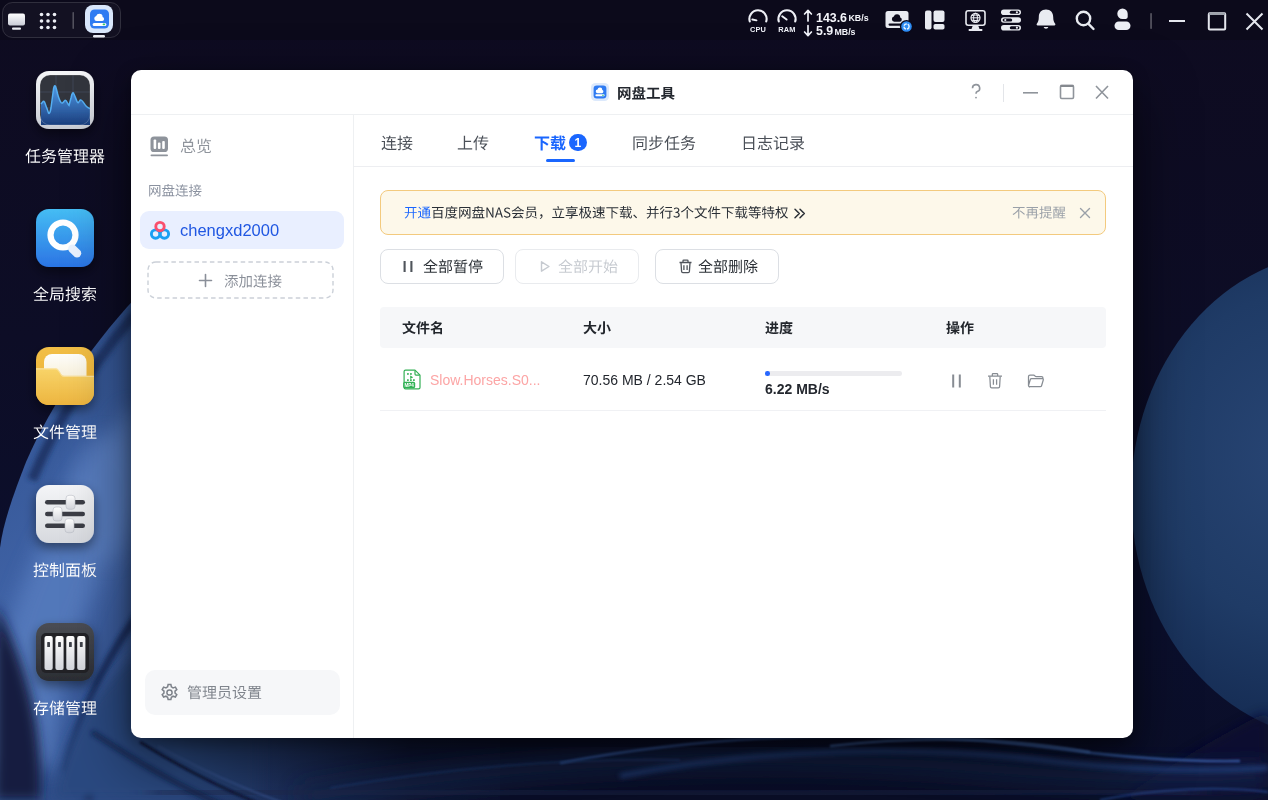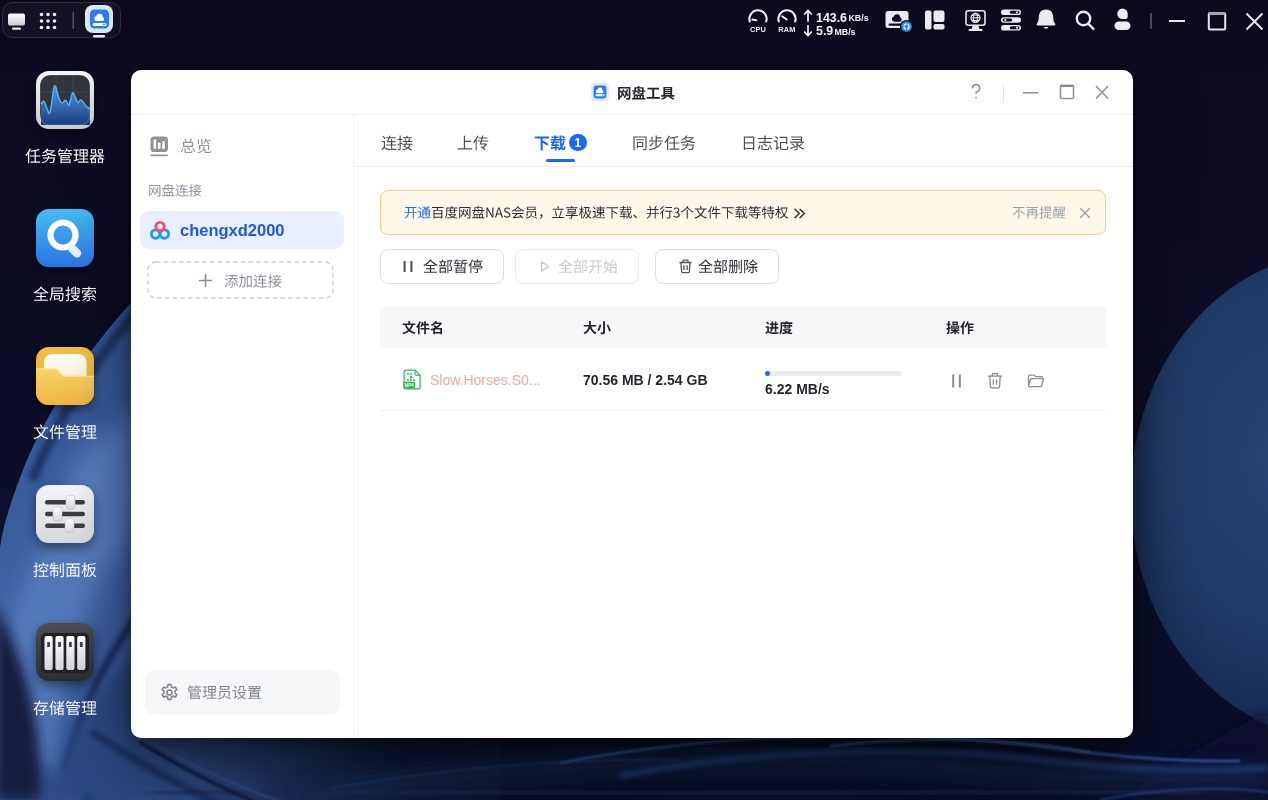--- a/index.html
+++ b/index.html
@@ -373,21 +373,21 @@
 
 <svg class="abs" style="left:149;top:220" width="22" height="21" viewBox="0 0 22 21" xmlns="http://www.w3.org/2000/svg">
  <circle cx="6.6" cy="14.1" r="4.2" fill="none" stroke="#1a9ff3" stroke-width="2.9"></circle>
  <circle cx="15.4" cy="14.1" r="4.2" fill="none" stroke="#1a9ff3" stroke-width="2.9"></circle>
  <circle cx="11" cy="6.6" r="4.2" fill="none" stroke="#f94f6d" stroke-width="2.9"></circle>
  <path d="M 4.5,10.5 a 4.1,4.1 0 0 1 6.3,1.2" fill="none" stroke="#1a9ff3" stroke-width="3.1" opacity="0"></path>
  <path d="M 11,2.1 a 4.3,4.3 0 0 0 -4.3,4.3 l 2.9,0 a 1.4,1.4 0 0 1 2.8,0 l 2.9,0 a 4.3,4.3 0 0 0 -4.3,-4.3 Z" fill="#f94f6d" opacity="0"></path>
  <path d="M 8.2,8.9 a 4.3,4.3 0 0 1 -1.3,-2.0 M 13.8,8.9 a 4.3,4.3 0 0 0 1.3,-2.0" stroke="#2aa7f5" stroke-width="3" fill="none" opacity="0"></path>
 </svg>
 
-<div style="position:absolute;left:180px;top:230.5px;margin-top:-10.2px;font-size:16.5px;font-weight:700;color:#2057e2;line-height:21px;white-space:nowrap">chengxd2000</div>
+<div style="position:absolute;left:180px;top:230.5px;margin-top:-10.2px;font-size:16.5px;font-weight:400;color:#2057e2;line-height:21px;white-space:nowrap">chengxd2000</div>
 <svg class="abs" style="left:147;top:261" width="187" height="38" viewBox="0 0 187 38" xmlns="http://www.w3.org/2000/svg">
       <rect x="1" y="1" width="185" height="36" rx="8" fill="none" stroke="#cbd0d8" stroke-width="1.4" stroke-dasharray="4.5 3.2"></rect>
     </svg>
 
 <svg class="abs" style="left:198;top:273" width="15" height="15" viewBox="0 0 15 15" xmlns="http://www.w3.org/2000/svg">
  <path d="M 7.5,1.5 V 13.5 M 1.5,7.5 H 13.5" stroke="#8a8f99" stroke-width="1.6" stroke-linecap="round"></path>
 </svg>
 
 <div style="position:absolute;left:224.0px;top:271.5px">
       <svg width="58.0" height="18.9" viewBox="0 -14.5 58.0 18.9" style="display:block" xmlns="http://www.w3.org/2000/svg">
@@ -528,21 +528,21 @@
   <rect x="5" y="10.2" width="1.8" height="1.8" rx="0.4"></rect>
         <rect x="8" y="10.2" width="1.8" height="1.8" rx="0.4"></rect>
         <rect x="11" y="10.2" width="1.8" height="1.8" rx="0.4"></rect>
   <path d="M 8.2,6.6 l 3,1.7 l -3,1.7 Z"></path>
  </g>
  <rect x="1.2" y="12.8" width="12" height="6.4" rx="1.6" fill="#2fb254"></rect>
  <text x="7.2" y="17.7" font-size="4.6" font-weight="bold" fill="#ffffff" text-anchor="middle" font-family="Liberation Sans">MP4</text>
 </svg>
 
 <div style="position:absolute;left:430px;top:380px;margin-top:-8.7px;font-size:14px;font-weight:400;color:#fca5a5;line-height:18px;white-space:nowrap">Slow.Horses.S0...</div>
-<div style="position:absolute;left:583px;top:380px;margin-top:-8.7px;font-size:14px;font-weight:700;color:#23272e;line-height:18px;white-space:nowrap">70.56 MB / 2.54 GB</div>
+<div style="position:absolute;left:583px;top:380px;margin-top:-8.7px;font-size:14px;font-weight:400;color:#23272e;line-height:18px;white-space:nowrap">70.56 MB / 2.54 GB</div>
 <div class="abs" style="left:765px;top:371px;width:137px;height:4.6px;border-radius:2.3px;background:#ececef"></div>
 <div class="abs" style="left:765px;top:371px;width:5px;height:4.6px;border-radius:2.3px;background:#2767ff"></div>
 <div style="position:absolute;left:765px;top:388.5px;margin-top:-8.7px;font-size:14px;font-weight:700;color:#23272e;line-height:18px;white-space:nowrap">6.22 MB/s</div>
 
 <svg class="abs" style="left:948;top:372" width="100" height="18" viewBox="0 0 100 18" xmlns="http://www.w3.org/2000/svg">
  <path d="M 5.2,2.5 V 15.5 M 11.8,2.5 V 15.5" stroke="#878c93" stroke-width="2"></path>
  <g stroke="#878c93" stroke-width="1.25" fill="none">
  <path d="M 40,4.2 H 54 M 44.3,4 V 2.5 a 0.8,0.8 0 0 1 0.8,-0.8 h 3.8 a 0.8,0.8 0 0 1 0.8,0.8 V 4"></path>
  <path d="M 41.8,4.4 L 42.4,14.6 a 1.3,1.3 0 0 0 1.3,1.2 h 6.6 a 1.3,1.3 0 0 0 1.3,-1.2 L 52.2,4.4"></path>
  <path d="M 45.4,7.3 V 12.7 M 48.6,7.3 V 12.7"></path>

